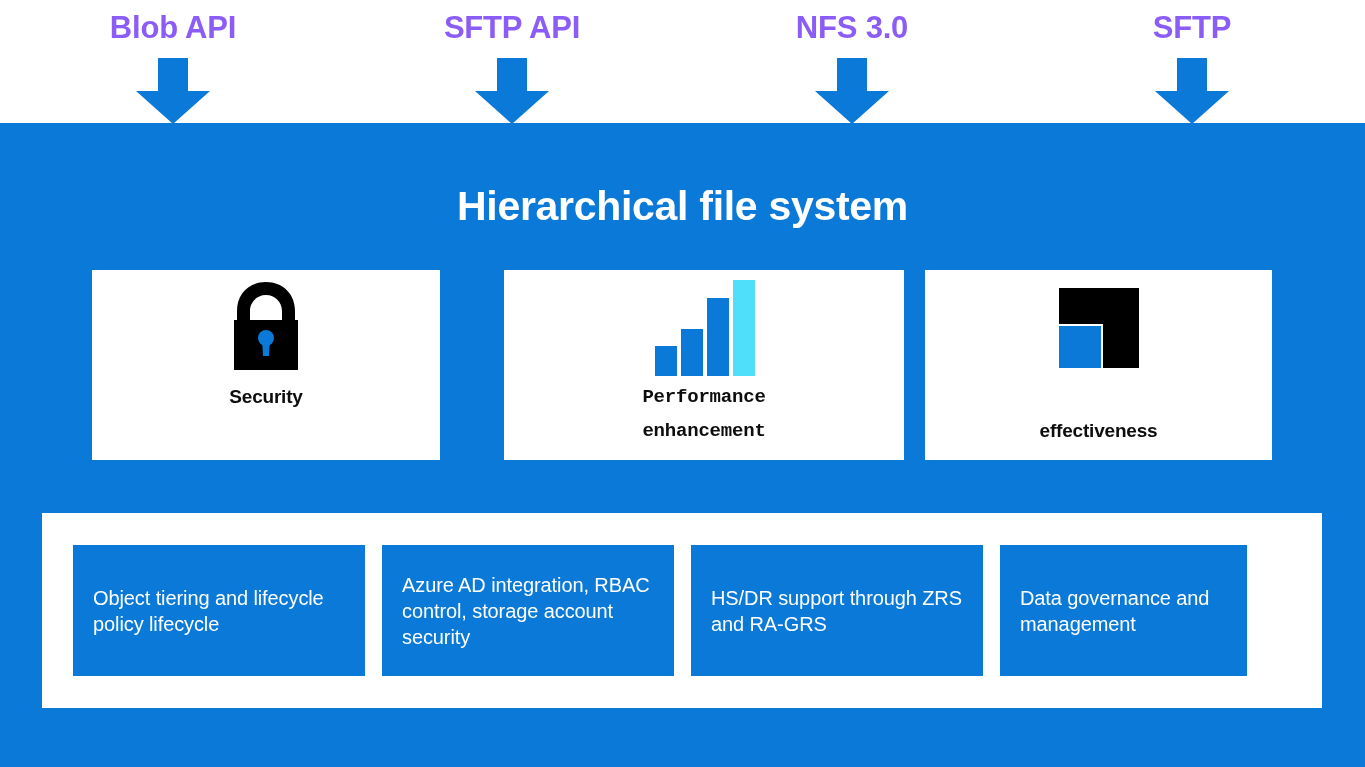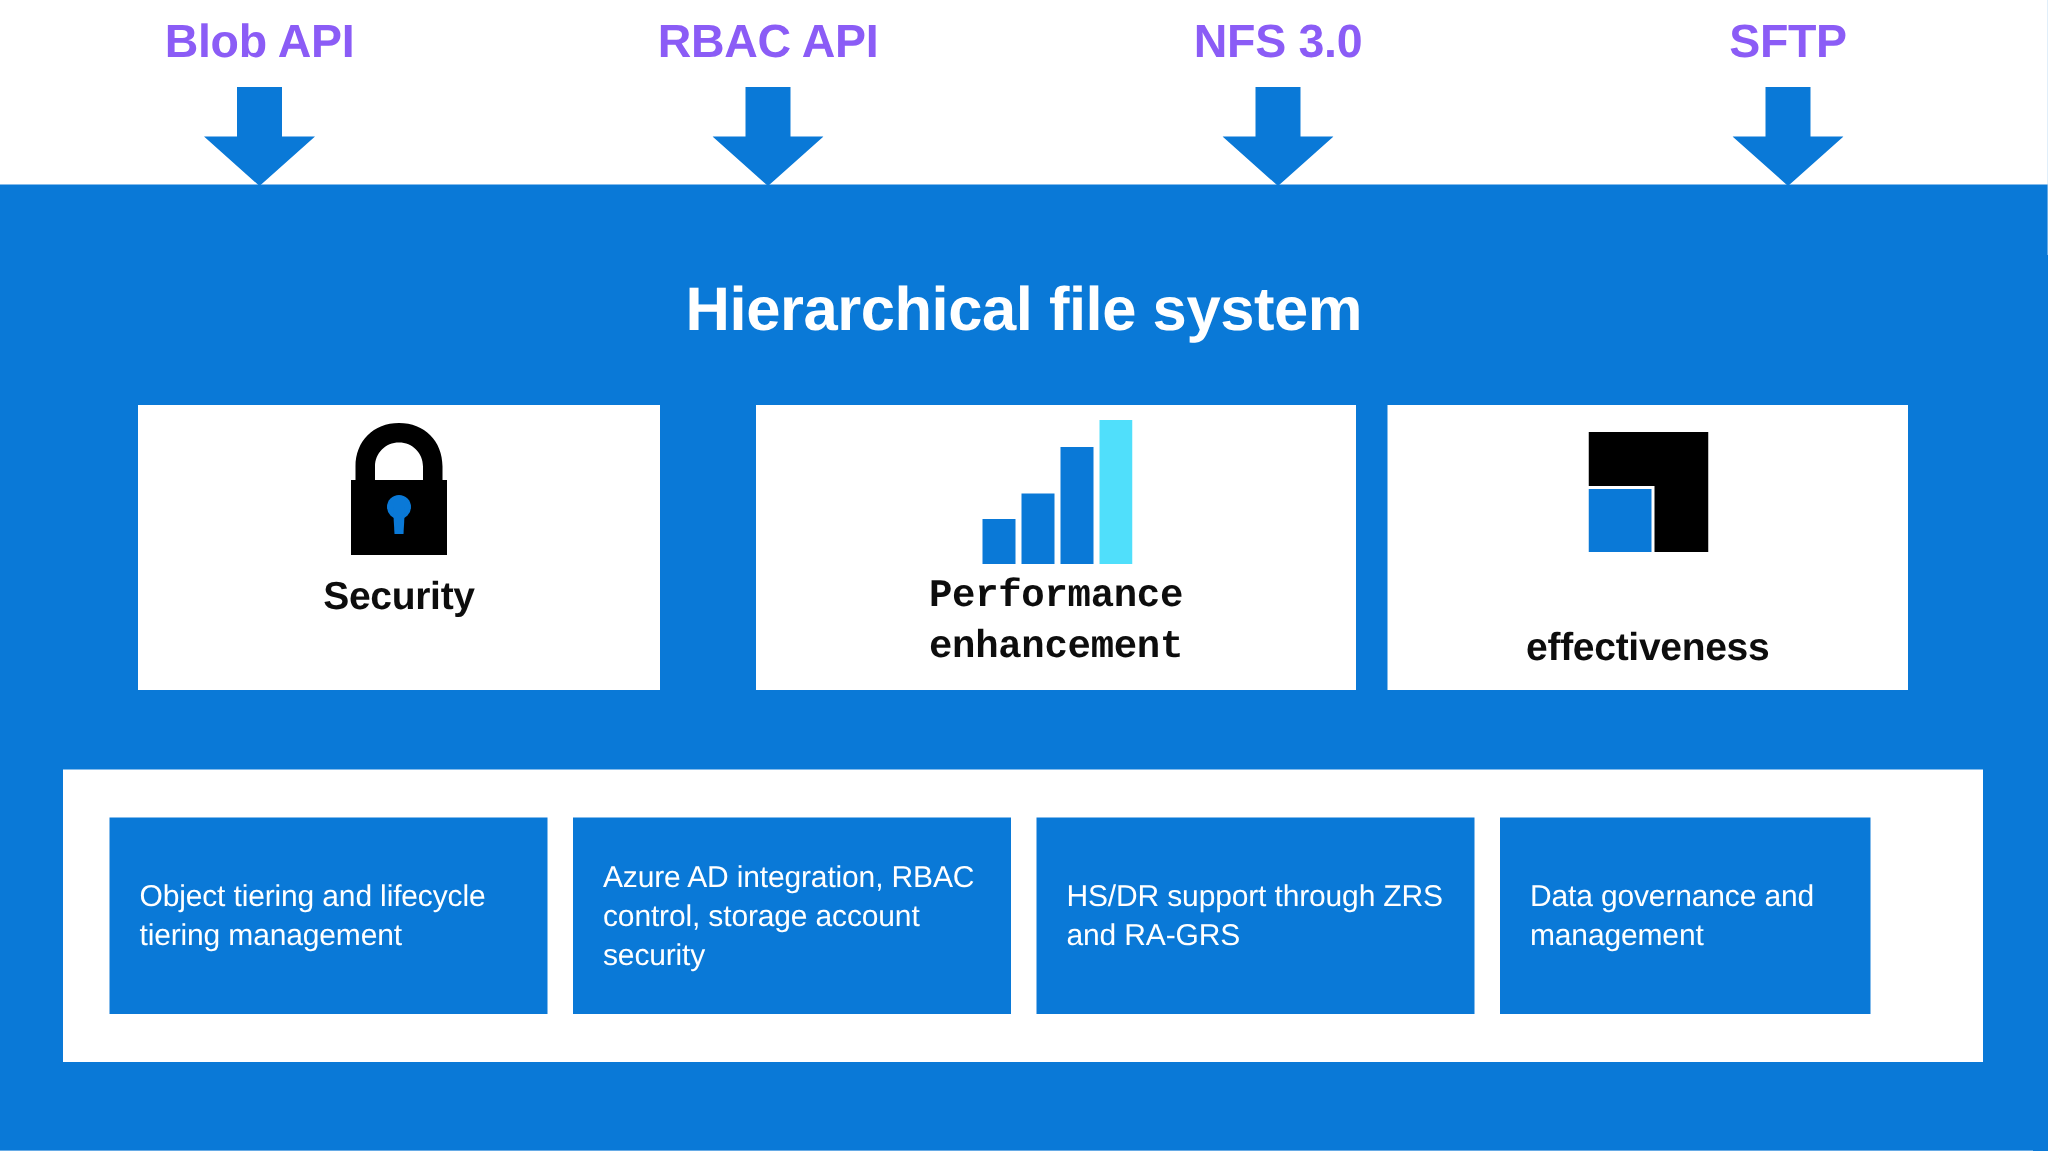--- a/index.html
+++ b/index.html
@@ -93,21 +93,21 @@
   .card-icon svg {
     display: block;
     margin: 0 auto;
   }
   .card-label {
     position: absolute;
     left: 0;
     width: 100%;
     text-align: center;
     color: #0d0d0d;
-    font-size: 26px;
+    font-size: 19px;
     font-weight: 700;
     line-height: 34px;
     letter-spacing: -0.2px;
   }
   .card-1 .card-label { top: 110px; }
   .card-2 .card-label { top: 110px; }
   .card-3 .card-label { top: 110px; }
 
   
   .bottom-panel {
@@ -144,21 +144,21 @@
 
 <div class="top-strip">
 
   <div class="api-label" style="left:173px;">Blob API</div>
   <div class="arrow" style="left:173px;">
     <svg width="74" height="66" viewBox="0 0 74 66" xmlns="http://www.w3.org/2000/svg">
       <path d="M22 0 H52 V33 H74 L37 66 L0 33 H22 Z" fill="#0a79d7"></path>
     </svg>
   </div>
 
-  <div class="api-label" style="left:512px;">RBAC API</div>
+  <div class="api-label" style="left:512px;">SFTP API</div>
   <div class="arrow" style="left:512px;">
     <svg width="74" height="66" viewBox="0 0 74 66" xmlns="http://www.w3.org/2000/svg">
       <path d="M22 0 H52 V33 H74 L37 66 L0 33 H22 Z" fill="#0a79d7"></path>
     </svg>
   </div>
 
   <div class="api-label" style="left:852px;">NFS 3.0</div>
   <div class="arrow" style="left:852px;">
     <svg width="74" height="66" viewBox="0 0 74 66" xmlns="http://www.w3.org/2000/svg">
       <path d="M22 0 H52 V33 H74 L37 66 L0 33 H22 Z" fill="#0a79d7"></path>
@@ -218,21 +218,21 @@
         <br>
         <span>effectiveness</span>
       </div>
     </div>
 
   </div>
 
   <div class="bottom-panel">
 
     <div class="bottom-box bbox-0">
-      <div class="bottom-box-text">Object tiering and lifecycle tiering management</div>
+      <div class="bottom-box-text">Object tiering and lifecycle policy lifecycle</div>
     </div>
 
     <div class="bottom-box bbox-1">
       <div class="bottom-box-text">Azure AD integration, RBAC control, storage account security</div>
     </div>
 
     <div class="bottom-box bbox-2">
       <div class="bottom-box-text">HS/DR support through ZRS and RA-GRS</div>
     </div>
 

